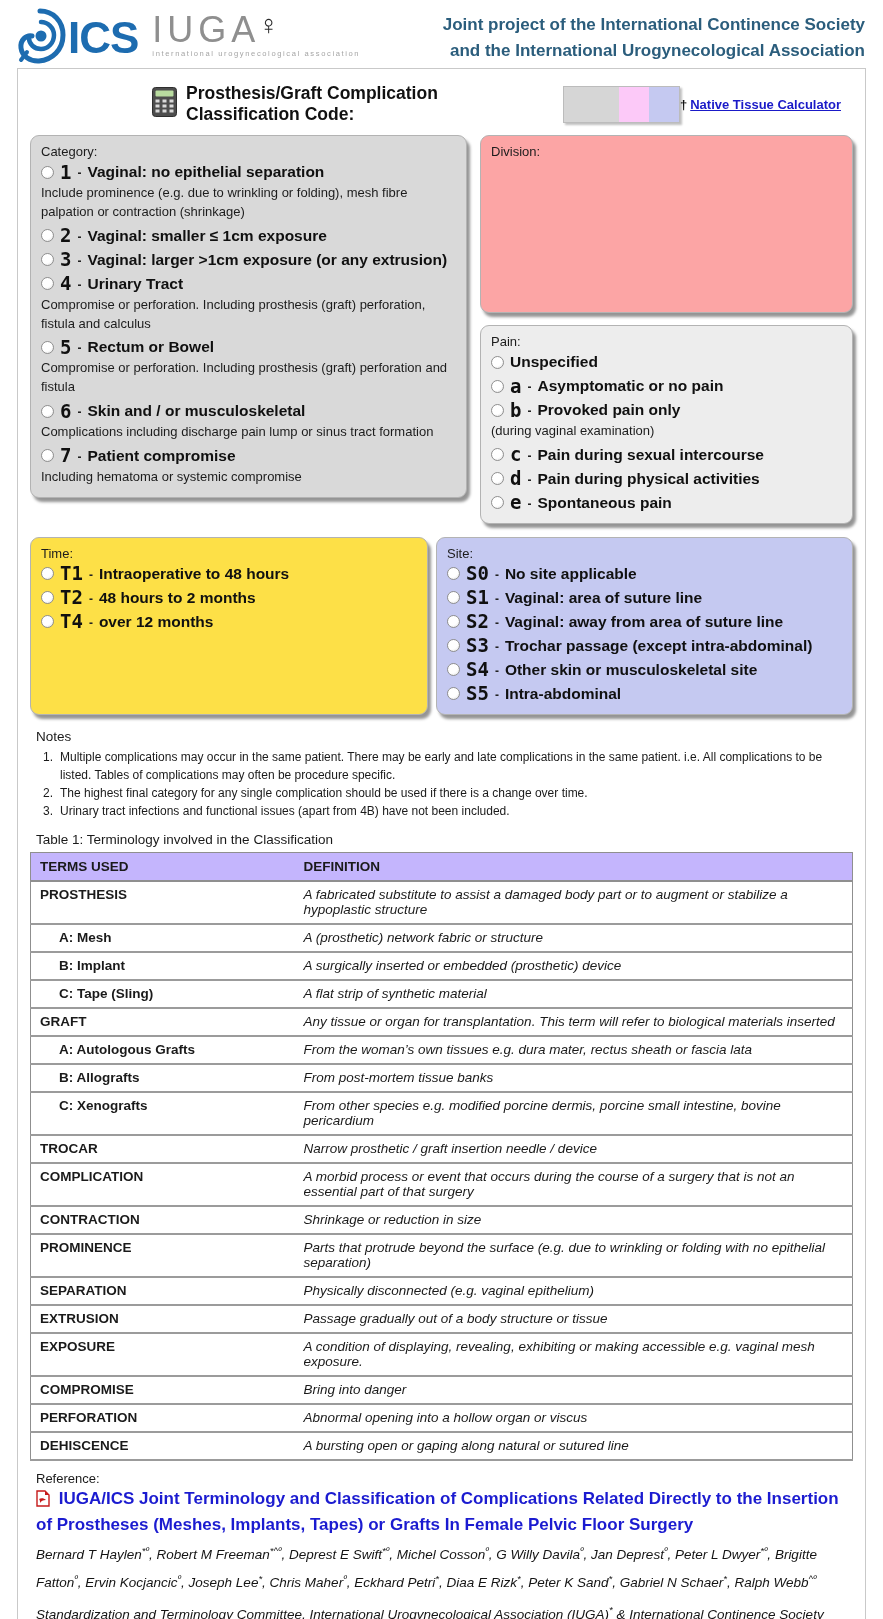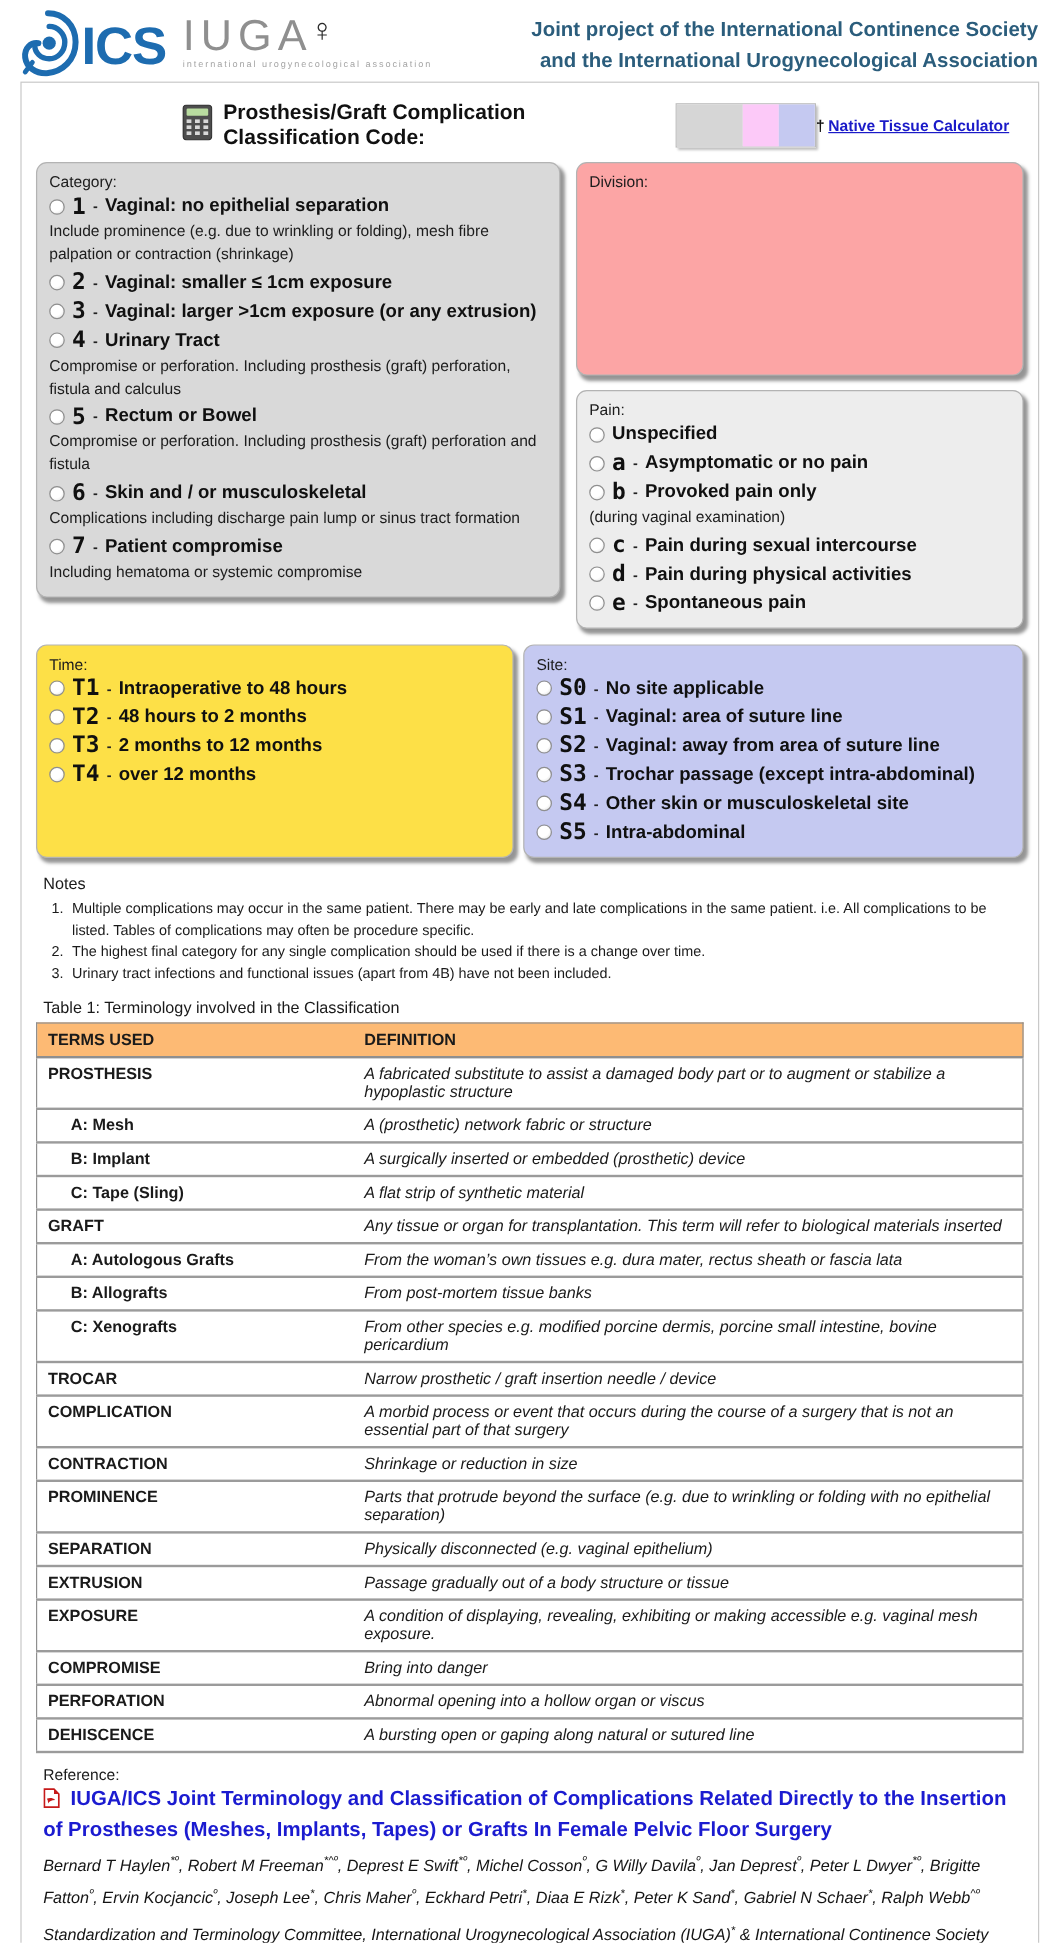--- a/index.html
+++ b/index.html
@@ -50,21 +50,21 @@
   .opt-desc { font-size: 13px; line-height: 1.45; color: #1c1c1c; margin: 0 0 2px; }
   
   .notes { padding: 14px 6px 2px; counter-reset: note; }
   .notes-label { font-size: 13.5px; margin-bottom: 4px; }
   .note { display: flex; counter-increment: note; font-size: 12px; line-height: 1.5; }
   .note-num { flex: none; width: 24px; text-align: right; padding-right: 7px; }
   .note-num::before { content: counter(note) "."; }
   
   .table-caption { font-size: 13.5px; padding: 10px 6px 5px; }
   table.terms { width: 100%; border-collapse: collapse; border: 1.5px solid #8f8f8f; }
-  table.terms th { background: #fdba74; text-align: left; font-size: 13.5px; padding: 6px 9px; border-bottom: 2px solid #8f8f8f; }
+  table.terms th { background: #c4b5fd; text-align: left; font-size: 13.5px; padding: 6px 9px; border-bottom: 2px solid #8f8f8f; }
   table.terms th:first-child { width: 264px; }
   table.terms td { border-bottom: 2px solid #9b9b9b; padding: 5.5px 9px; font-size: 13.5px; vertical-align: top; }
   td.term { font-weight: bold; }
   td.term.indent { padding-left: 28px; margin-top: 11px; }
   td.def { font-style: italic; }
   
   .reference { padding: 10px 6px 0; }
   .ref-label { font-size: 13px; margin-bottom: 2px; }
   .ref-title { font-size: 17px; font-weight: bold; color: #1b1bd0; line-height: 1.35; }
   .pdf-icon { vertical-align: -3px; margin-right: 4px; }
@@ -257,26 +257,20 @@
         <span class="opt-label">Intraoperative to 48 hours</span>
       </label>
       <label class="opt">
         <span class="radio"></span>
         <span class="code">T2</span>
           <span class="sep"></span>
         <span class="opt-label">48 hours to 2 months</span>
       </label>
       <label class="opt">
         <span class="radio"></span>
-        <span class="code">T3</span>
-          <span class="sep"></span>
-        <span class="opt-label">2 months to 12 months</span>
-      </label>
-      <label class="opt">
-        <span class="radio"></span>
         <span class="code">T4</span>
           <span class="sep"></span>
         <span class="opt-label">over 12 months</span>
       </label>
     </section>
 
     <section class="box site-box">
       <div class="box-label">Site:</div>
 
       <label class="opt">

